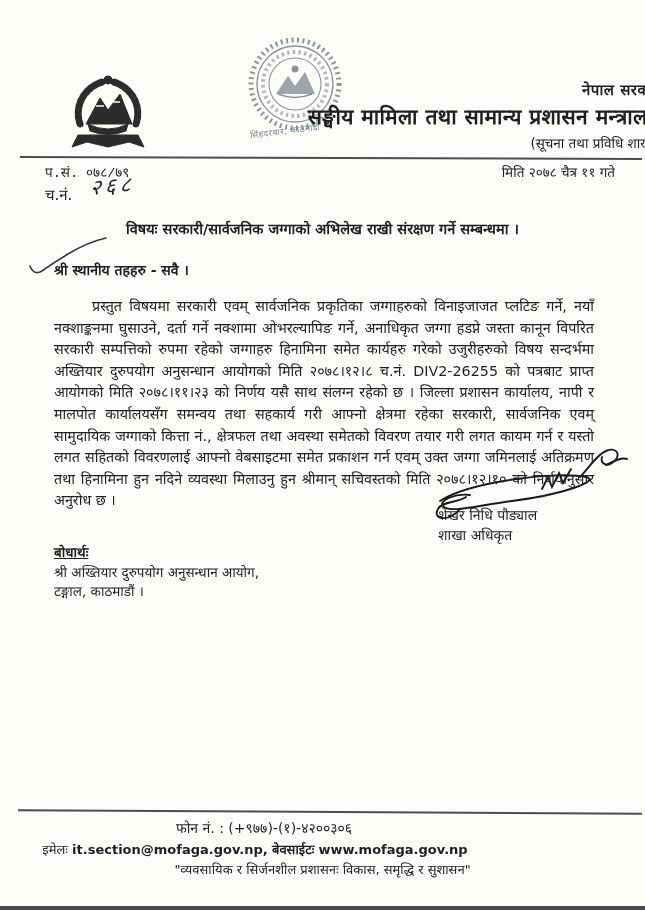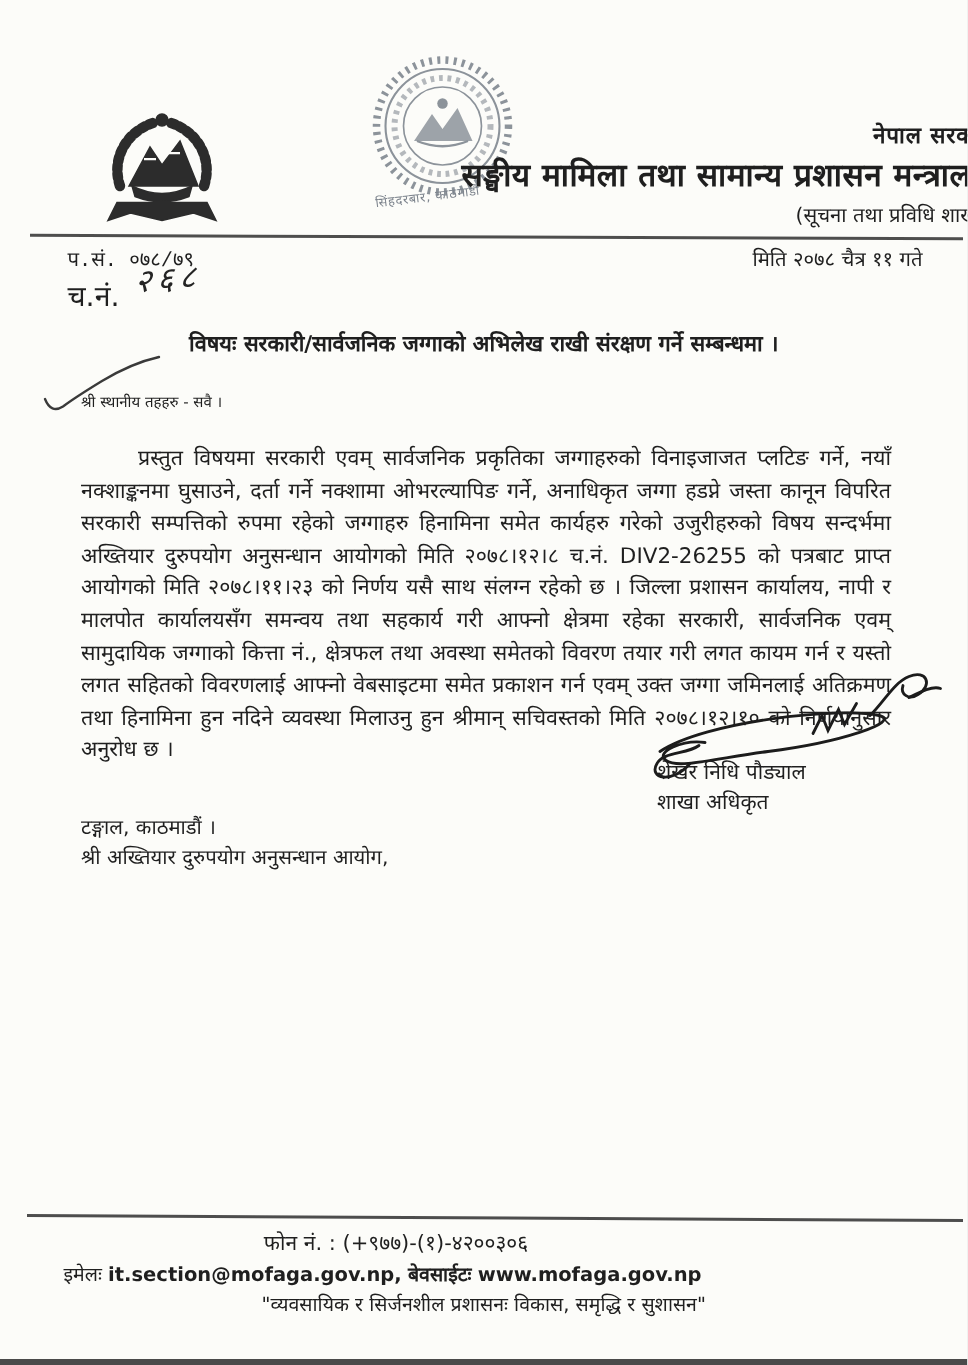--- a/index.html
+++ b/index.html
@@ -16,29 +16,29 @@
   .gov-line   { font-size:15px; font-weight:600; letter-spacing:0.5px; }
   .ministry   { font-size:21px; font-weight:bold; margin-top:3px; letter-spacing:0.3px; }
   .branch     { font-size:13.5px; margin-top:4px; }
 
   .rule-top    { left:20px; top:157px; width:622px; height:2px; background:#2f2f2f; opacity:.85; transform:rotate(0.2deg); }
   .rule-bottom { left:18px; top:811px; width:624px; height:2px; background:#3a3a3a; opacity:.9; transform:rotate(0.3deg); }
   .bottom-edge { left:0; bottom:0; width:645px; height:4px; background:#4a4a4a; }
 
   .ref-no   { left:45px; top:163px; font-size:13.5px;font-family:Liberation Mono, monospace; }
   .date     { right:30px; top:163px; font-size:13.5px; }
-  .chalani-label { left:45px; top:184px; font-size:19px; }
+  .chalani-label { left:45px; top:184px; font-size:15px; }
   .chalani-no {
     left:90px; top:171px; font-size:21px; color:#242424;
     transform:rotate(-5deg) skewX(-8deg); letter-spacing:4px; font-style:italic;
   }
 
   .subject { left:0; top:218px; width:645px; text-align:center; font-size:14.5px; font-weight:bold; }
 
-  .salutation { left:54px; top:260px; font-size:10px; }
+  .salutation { left:54px; top:260px; font-size:14px;font-weight:bold; }
 
   .body-text {
     left:54px; top:296px; width:540px;
     font-size:14.3px; line-height:21.6px;
     text-align:justify; text-indent:38px;
   }
 
   .signatory { left:438px; top:505px; width:195px; font-size:14px; line-height:20px; }
   .sig-name  { }
   .sig-title { }
@@ -127,22 +127,23 @@
       </g>
     </svg>
   </div>
 
   <div class="abs signatory">
     <div class="sig-name">शेखर निधि पौड्याल</div>
     <div class="sig-title">शाखा अधिकृत</div>
   </div>
 
   <div class="abs cc">
+    <div class="cc-heading">बोधार्थः</div>
+    <div>श्री अख्तियार दुरुपयोग अनुसन्धान आयोग,</div>
     <div>टङ्गाल, काठमाडौं ।</div>
-    <div>श्री अख्तियार दुरुपयोग अनुसन्धान आयोग,</div>
   </div>
 
   <div class="abs rule-bottom"></div>
   <div class="abs phone">फोन नं. : (+९७७)-(१)-४२००३०६</div>
   <div class="abs emailline">
     <span>इमेलः</span>
     <span class="b">it.section@mofaga.gov.np,</span>
     <span class="b">बेवसाईटः</span>
     <span class="b">www.mofaga.gov.np</span>
   </div>

